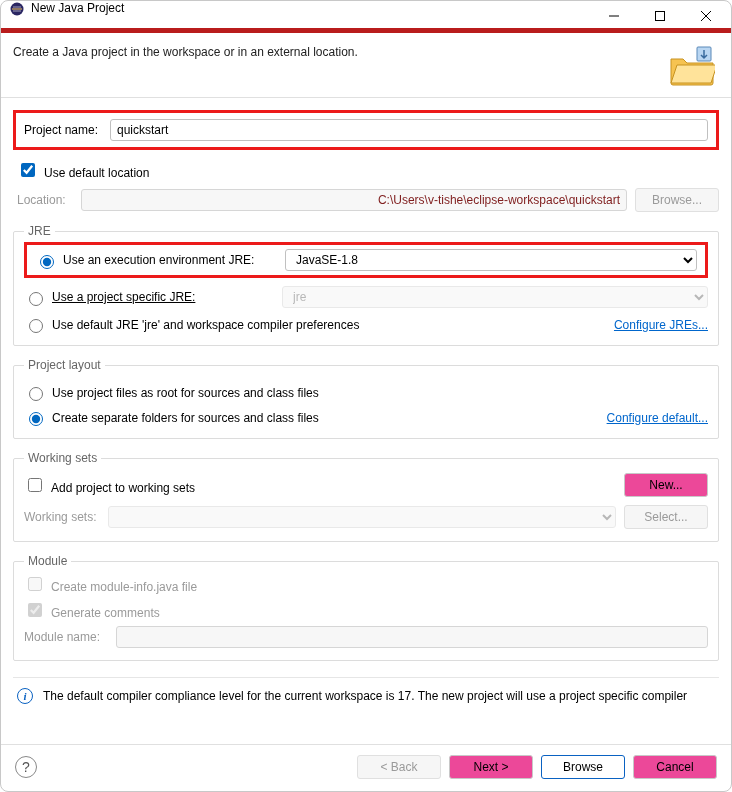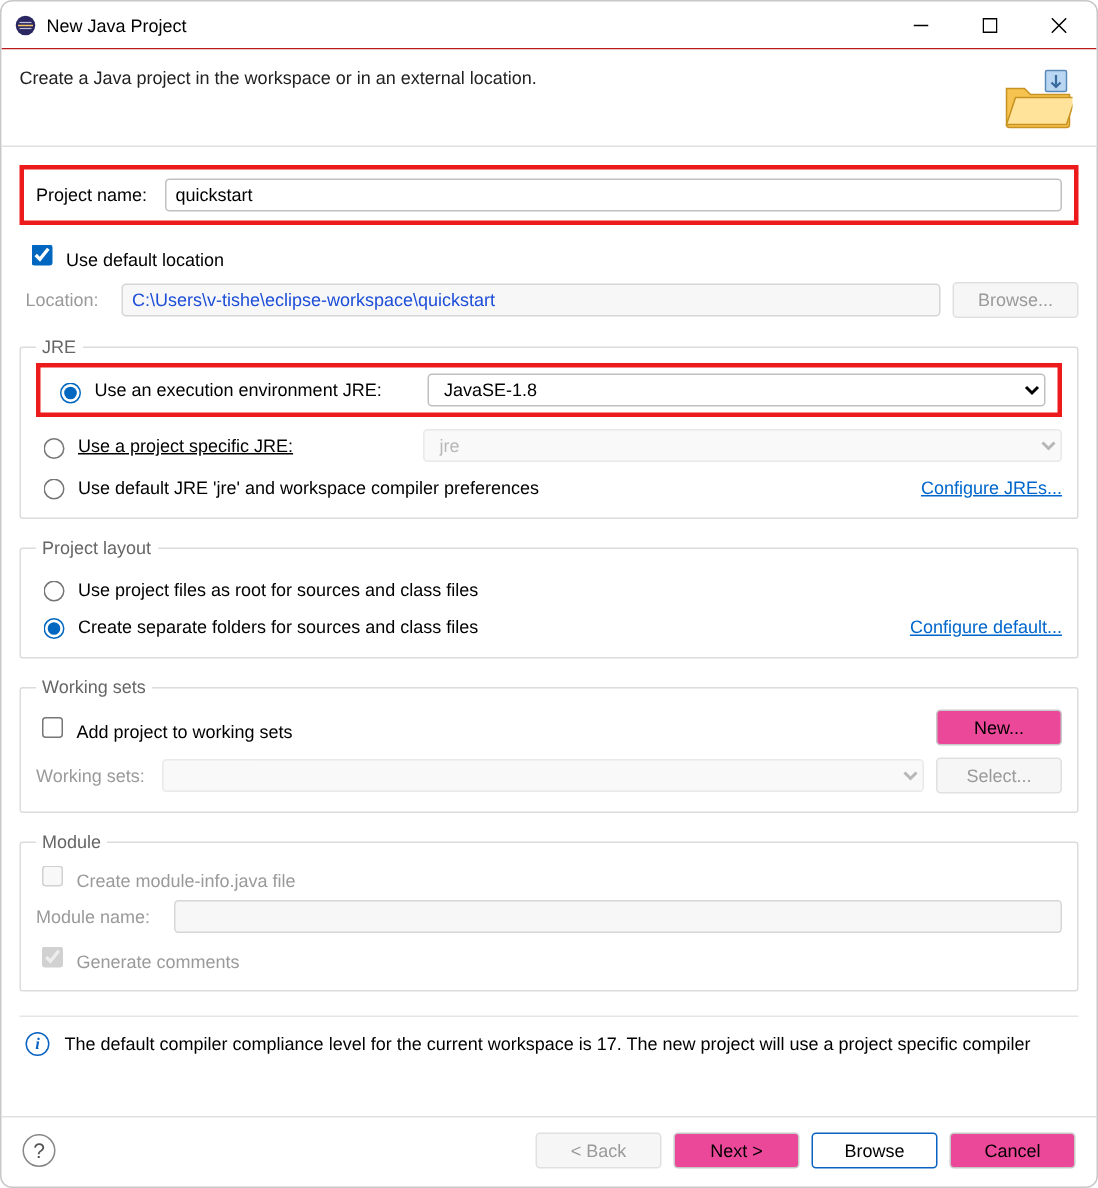--- a/index.html
+++ b/index.html
@@ -14,23 +14,22 @@
     border-radius: 8px;
     overflow: hidden;
     display: flex;
     flex-direction: column;
   }
 
   
   .titlebar {
     height: 32px;
     display: flex;
-    align-items: center;
     padding: 0 2px 0 8px;
-    border-bottom: 1px solid #b91c1c;
+    border-bottom: 5px solid #b91c1c;
   }
   .titlebar .icon { width: 16px; height: 16px; margin-right: 6px; }
   .titlebar .title { flex: 1; font-size: 12px; }
   .titlebar .winbtn {
     width: 46px; height: 30px;
     display: flex; align-items: center; justify-content: center;
   }
 
   
   .header {
@@ -64,22 +63,23 @@
   input[type=text], select {
     border: 1px solid #c0c0c0;
     background: #fff;
     height: 22px;
     padding: 1px 6px;
     font-size: 12px;
     border-radius: 3px;
   }
   input[type=text]:disabled {
     background: #f7f7f7;
-    color: #1d4ed8;
+    color: #7f1d1d;
     border-color: #d6d6d6;
+    text-align: right;
   }
   select:disabled {
     color: #9a9a9a;
     background: #f7f7f7;
     border-color: #e0e0e0;
   }
 
   .btn {
     border: 1px solid #c8c8c8;
     background: #ec4899;
@@ -290,28 +290,28 @@
 
   <fieldset>
     <legend>Module</legend>
     <div class="row" style="margin-top:2px;">
       <label class="chk disabled">
         <input type="checkbox" disabled="" style="">
         <span>Create module-info.java file</span>
       </label>
     </div>
     <div class="row" style="margin-top:6px;">
-      <span class="lbl disabled" style="min-width:84px;">Module name:</span>
-      <input type="text" disabled="" style="flex: 1 1 0%;" value="">
-    </div>
-    <div class="row" style="margin-top:6px;">
       <label class="chk disabled">
         <input type="checkbox" disabled="" checked="" style="">
         <span>Generate comments</span>
       </label>
+    </div>
+    <div class="row" style="margin-top:6px;">
+      <span class="lbl disabled" style="min-width:84px;">Module name:</span>
+      <input type="text" disabled="" style="flex: 1 1 0%;" value="">
     </div>
   </fieldset>
 
   <div class="info">
     <span class="info-icon">i</span>
     <span>The default compiler compliance level for the current workspace is 17. The new project will use a project specific compiler</span>
   </div>
 
 </div>
 

